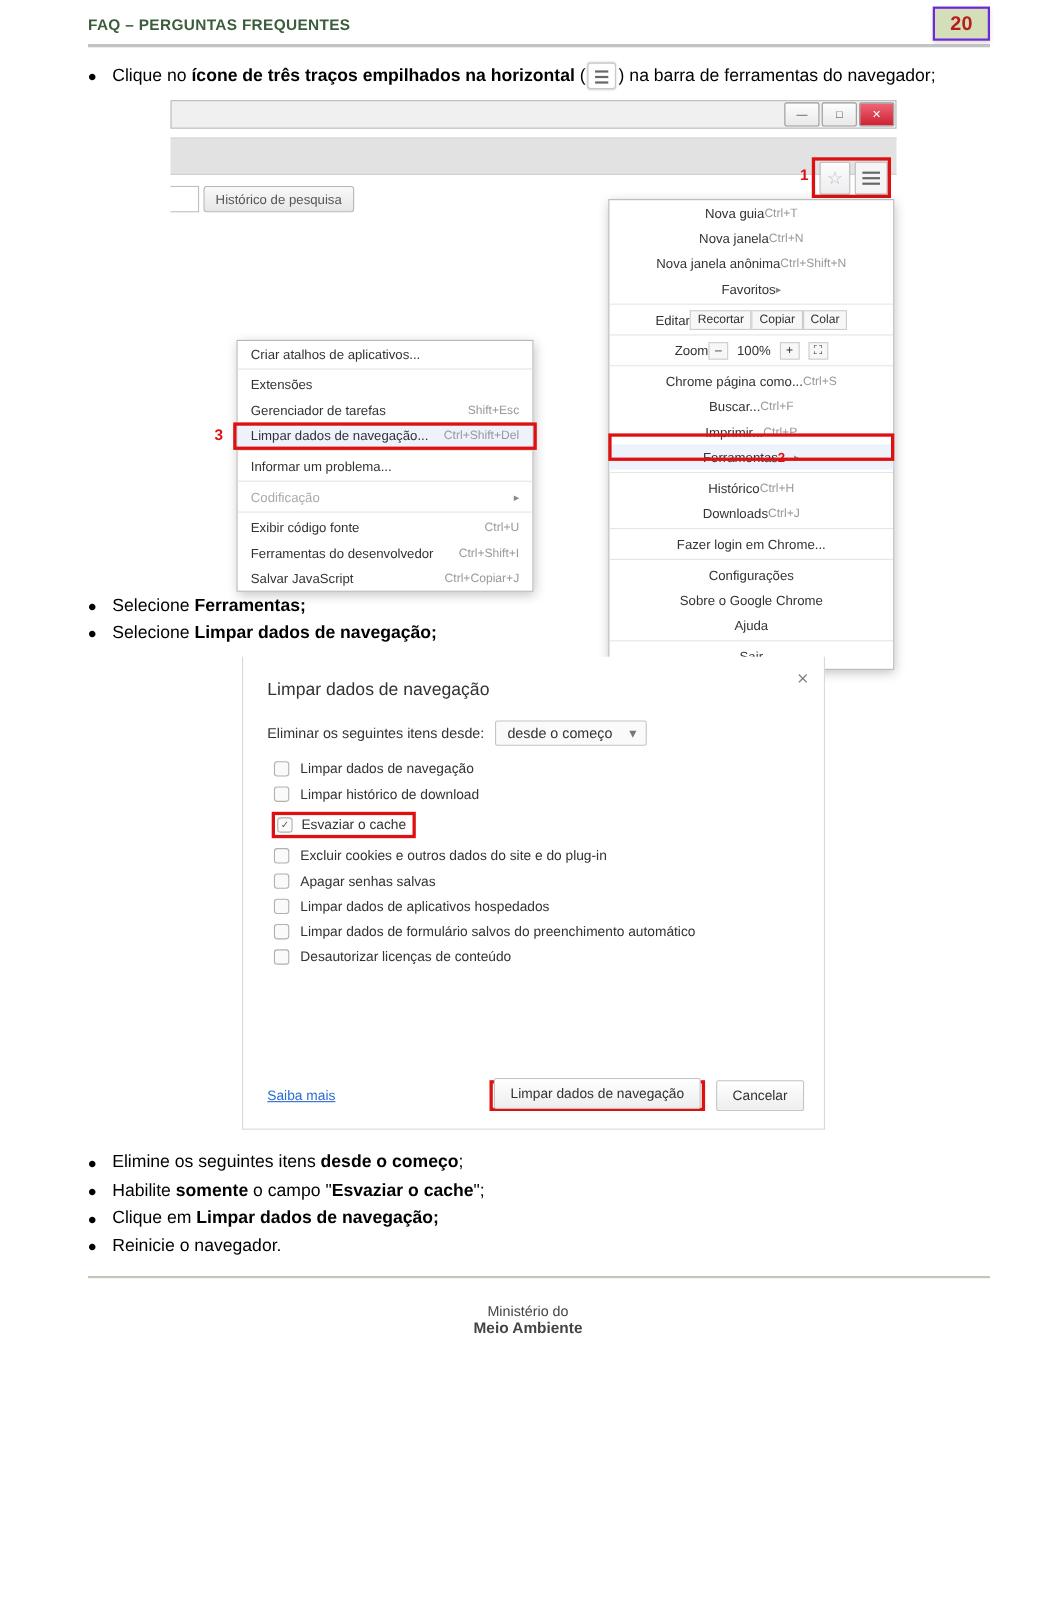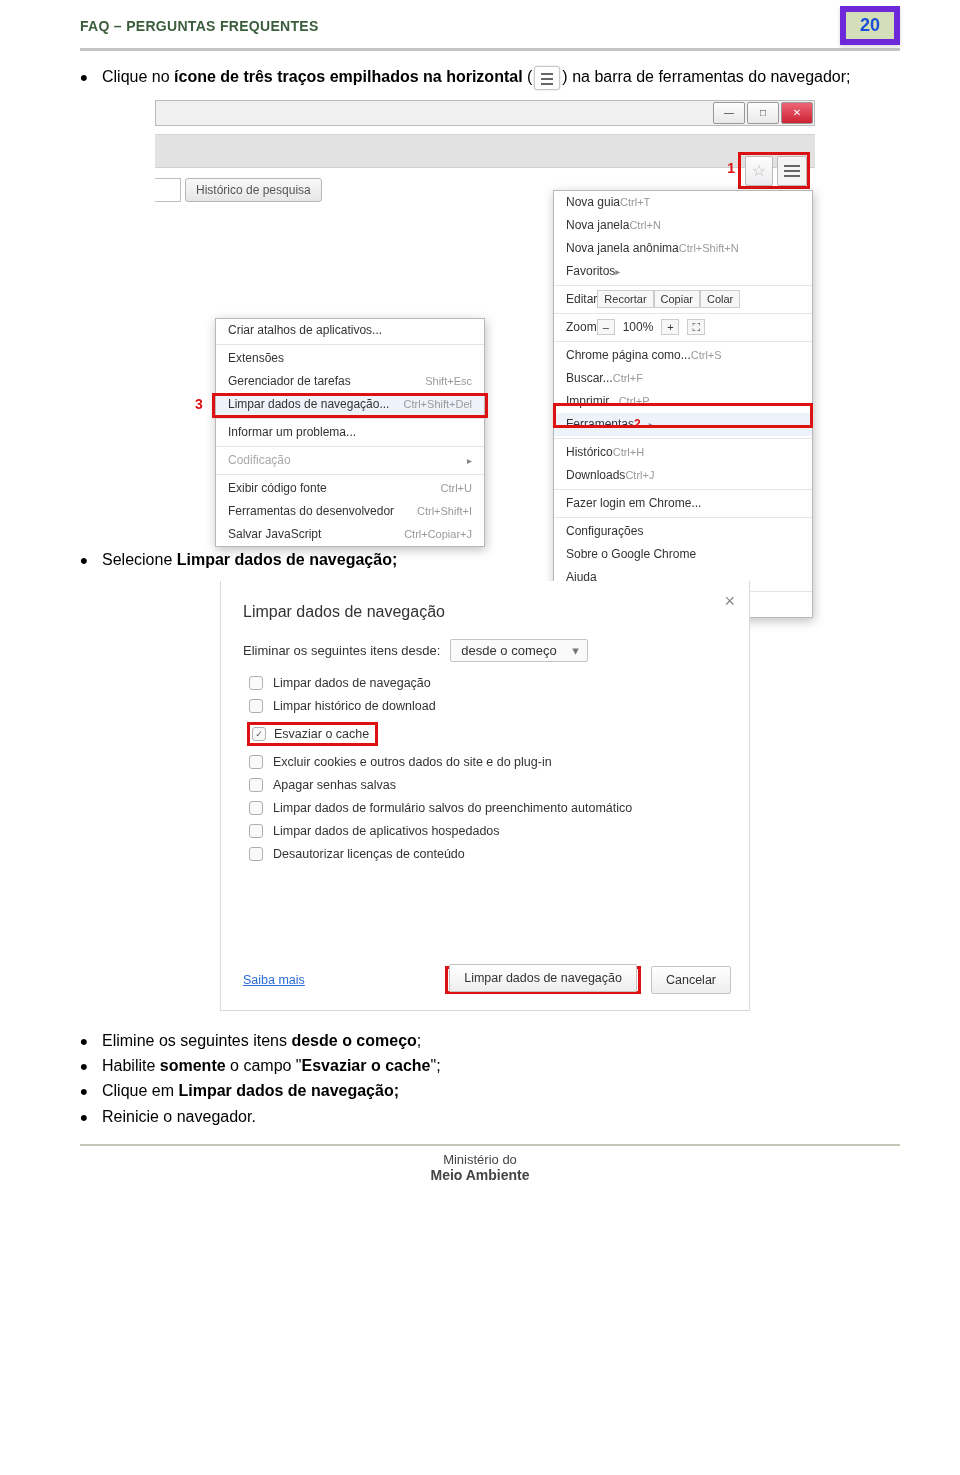--- a/index.html
+++ b/index.html
@@ -1,20 +1,20 @@
 <!DOCTYPE html>
 <html><head>
 <meta charset="utf-8">
 <style>
   * { box-sizing: border-box; margin: 0; padding: 0; }
   body { font-family: Verdana, Arial, sans-serif; background: #fff; width: 960px; }
   
   .page-header { display: flex; justify-content: space-between; align-items: center; padding: 6px 60px 3px 80px; }
   .page-title { font-size: 14px; font-weight: bold; color: #3b5d3b; letter-spacing: 0.3px; }
-  .page-num-box { background: #d4deb8; color: #1d4ed8; padding: 3px 14px; font-size: 18px; font-weight: bold; border: 6px solid #6d28d9; box-shadow: 0 2px 4px rgba(0,0,0,0.15); }
+  .page-num-box { background: #d4deb8; color: #b91c1c; padding: 3px 14px; font-size: 18px; font-weight: bold; border: 2px solid #6d28d9; box-shadow: 0 2px 4px rgba(0,0,0,0.15); }
   .header-rule { margin: 0 60px 0 80px; border: none; border-top: 3px solid #888; opacity: 0.5; }
   
   .content { padding: 14px 70px 10px 80px; }
   ul.bullets { list-style: none; padding-left: 22px; }
   ul.bullets li { position: relative; font-size: 16px; line-height: 1.45; color: #000; margin-bottom: 2px; }
   ul.bullets li::before { content: "•"; position: absolute; left: -22px; font-size: 22px; line-height: 1; top: 2px; }
   
   .inline-icon { display: inline-block; width: 26px; height: 24px; background: #fefefe; border: 1px solid #c8c8c8; border-radius: 3px; vertical-align: middle; position: relative; margin: 0 2px; box-shadow: 0 0 2px rgba(0,0,0,0.2); }
   .inline-icon span { position: absolute; left: 6px; right: 6px; height: 2px; background: #666; }
   .inline-icon .l1 { top: 6px; } .inline-icon .l2 { top: 11px; } .inline-icon .l3 { top: 16px; }
@@ -32,21 +32,21 @@
   .hist-btn { position: absolute; left: 30px; top: 78px; padding: 4px 10px; background: linear-gradient(#f9f9f9,#e6e6e6); border: 1px solid #b6b6b6; border-radius: 3px; font-size: 12px; color: #555; }
   .url-input { position: absolute; left: 0; top: 78px; width: 26px; height: 24px; border: 1px solid #c0c0c0; border-left: none; background: #fff; }
   
   .star-box { position: absolute; right: 42px; top: 56px; width: 28px; height: 30px; border: 1px solid #bbb; background: linear-gradient(#fdfdfd,#edecef); border-radius: 2px; display:flex; align-items:center; justify-content:center; color:#bbb; font-size:16px; }
   .menu-btn-box { position: absolute; right: 8px; top: 56px; width: 30px; height: 30px; border: 1px solid #bbb; background: #f5f5f5; border-radius: 2px; display:flex; align-items:center; justify-content:center; }
   .menu-btn-box .bar { width: 16px; height: 2px; background: #666; margin: 1.5px 0; }
   .hl-red-1 { position: absolute; right: 5px; top: 52px; width: 72px; height: 37px; border: 3px solid #d11; }
   .one-label { position: absolute; right: 80px; top: 60px; color: #d11; font-size: 14px; font-weight: bold; }
   
   .main-menu { position: absolute; right: 2px; top: 90px; width: 260px; background: #fff; border: 1px solid #b8b8b8; box-shadow: 1px 3px 10px rgba(0,0,0,0.25); font-size: 12px; color: #333; }
-  .mm-row { display: flex; justify-content: flex-start; align-items: center; padding: 4px 12px; height: 23px; }
+  .mm-row { display: flex; justify-content: center; align-items: center; padding: 4px 12px; height: 23px; }
   .mm-sep { border-top: 1px solid #e5e5e5; margin: 2px 0; }
   .mm-sc { color: #999; font-size: 11px; }
   .mm-sub { color: #888; font-size: 10px; }
   .mm-edit { display: flex; gap: 0; }
   .mm-edit span { border: 1px solid #ccc; padding: 2px 6px; font-size: 11px; background: #f7f7f7; }
   .mm-zoom { display:flex; align-items:center; gap:8px; }
   .mm-zoom .zb { border: 1px solid #ccc; width:18px; height:16px; display:flex; align-items:center; justify-content:center; font-size:11px; background:#f7f7f7; }
   
   .hl-red-2 { position: absolute; border: 3px solid #d11; }
   
@@ -66,21 +66,21 @@
   .chk { width: 14px; height: 14px; border: 1px solid #b0b0b0; border-radius: 3px; display:flex; align-items:center; justify-content:center; font-size:9px; color:#555; background:#fafafa; }
   .chk.checked::before { content: "✓"; }
   .hl-red-cache { border: 3px solid #d11; padding: 2px 6px 2px 2px; margin-left: 2px; display: inline-flex; align-items: center; gap: 8px; }
   .dlg-footer { position: absolute; bottom: 16px; left: 22px; right: 18px; display:flex; justify-content: space-between; align-items: center; }
   .link-blue { color: #2a6bd4; font-size: 12.5px; text-decoration: underline; }
   .btn-row { display:flex; gap: 10px; }
   .dlg-btn { border: 1px solid #c4c4c4; padding: 6px 14px; background: linear-gradient(#fff,#eee); font-size: 12.5px; border-radius: 2px; }
   .hl-red-btn { border: 3px solid #d11; padding: 1px; }
   
   .footer-rule { margin: 4px 60px 0 80px; border: none; border-top: 2px solid #9ea089; opacity:0.6; }
-  .footer { text-align: center; padding: 6px 0 16px; color: #444; }
+  .footer { text-align: center; padding: 22px 0 16px; color: #444; }
   .footer .min { font-size: 13px; }
   .footer .meio { font-size: 14px; font-weight: bold; }
 </style>
 </head>
 <body>
 
 <div class="page-header">
   <div class="page-title">FAQ – PERGUNTAS FREQUENTES</div>
   <div class="page-num-box">20</div>
 </div>
@@ -237,20 +237,21 @@
       <div class="sm-row">
           <span>Salvar JavaScript</span>
           <span class="mm-sc">Ctrl+Copiar+J</span>
         </div>
     </div>
     <div class="hl-red-2" style="left:57px; top:293px; width:276px; height:25px;"></div>
     <div class="three-label" style="left:40px; top:296px;">3</div>
   </div>
 
   <ul class="bullets">
+    <li><span>Selecione </span><b>Ferramentas;</b></li>
     <li><span>Selecione </span><b>Limpar dados de navegação;</b></li>
   </ul>
 
   <div class="shot shot2">
     <div class="close-x">×</div>
     <h3>Limpar dados de navegação</h3>
     <div class="sel-row">
       <span>Eliminar os seguintes itens desde:</span>
       <span class="dropdown">desde o começo</span>
     </div>
@@ -271,25 +272,25 @@
     <div class="chk-row">
         <span class="chk"></span>
         <span>Excluir cookies e outros dados do site e do plug-in</span>
       </div>
     <div class="chk-row">
         <span class="chk"></span>
         <span>Apagar senhas salvas</span>
       </div>
     <div class="chk-row">
         <span class="chk"></span>
+        <span>Limpar dados de aplicativos hospedados</span>
+      </div>
+    <div class="chk-row">
+        <span class="chk"></span>
         <span>Limpar dados de formulário salvos do preenchimento automático</span>
-      </div>
-    <div class="chk-row">
-        <span class="chk"></span>
-        <span>Limpar dados de aplicativos hospedados</span>
       </div>
     <div class="chk-row">
         <span class="chk"></span>
         <span>Desautorizar licenças de conteúdo</span>
       </div>
     <div class="dlg-footer">
       <span class="link-blue">Saiba mais</span>
       <span class="btn-row">
         <span class="hl-red-btn">
           <span class="dlg-btn">Limpar dados de navegação</span>

